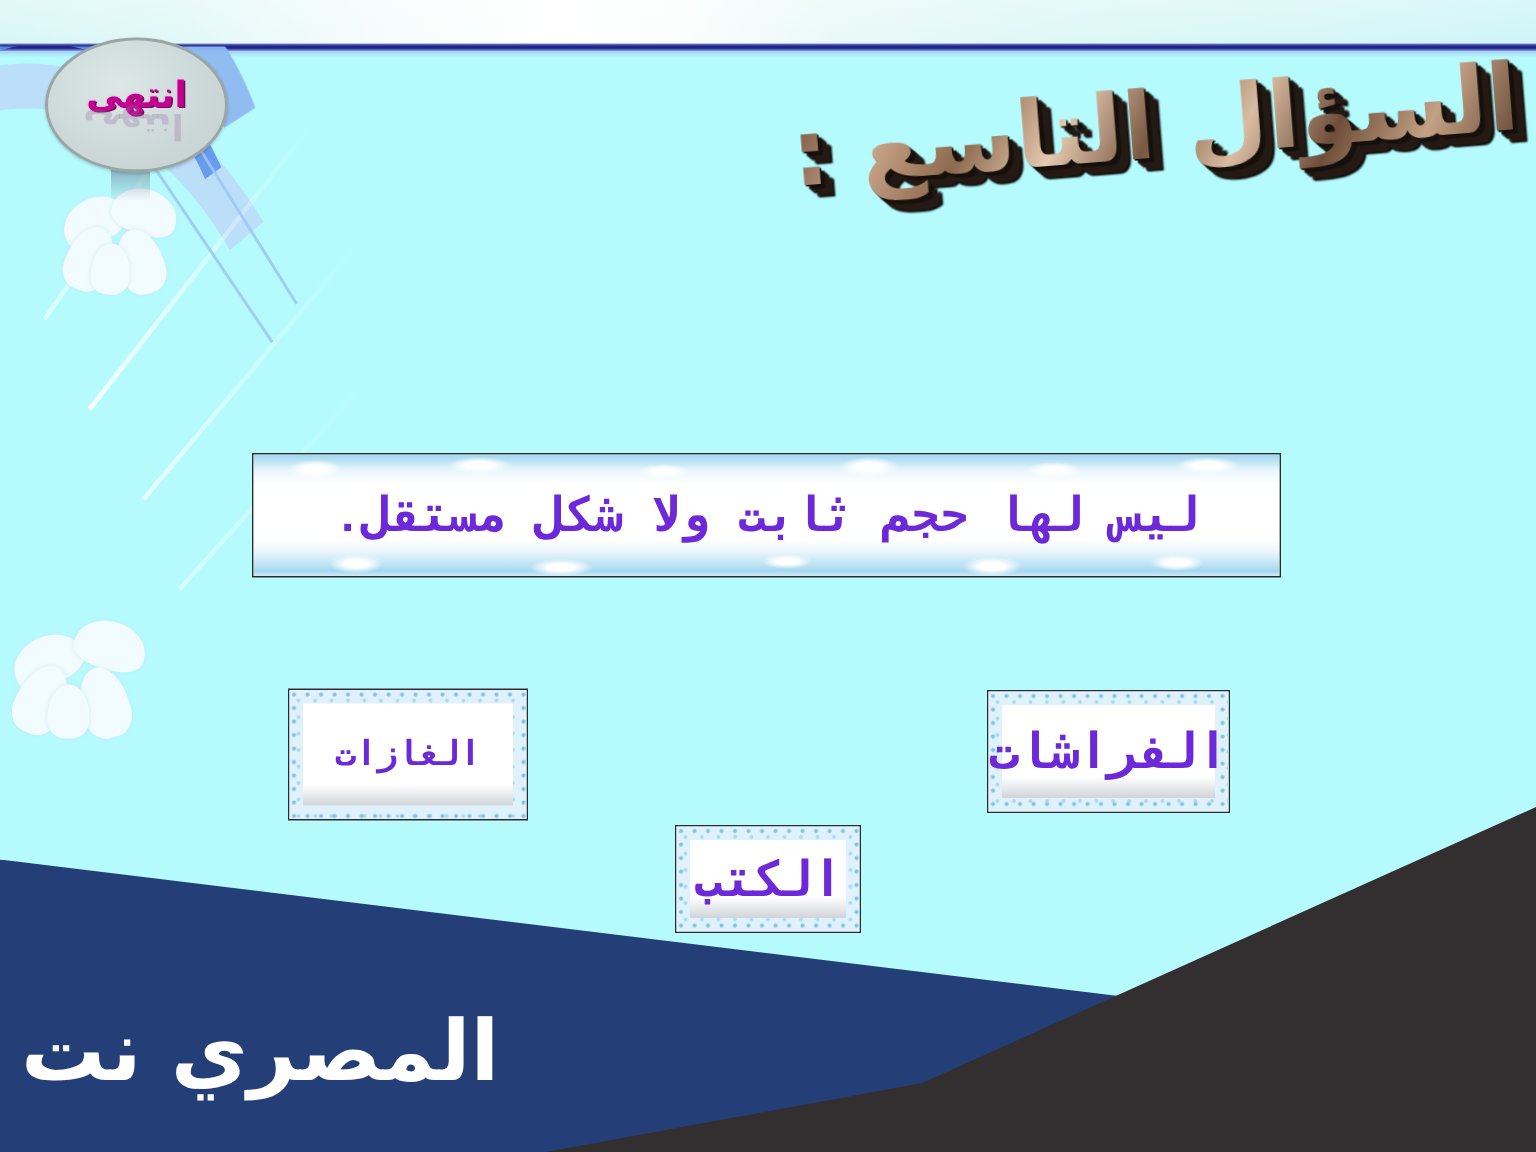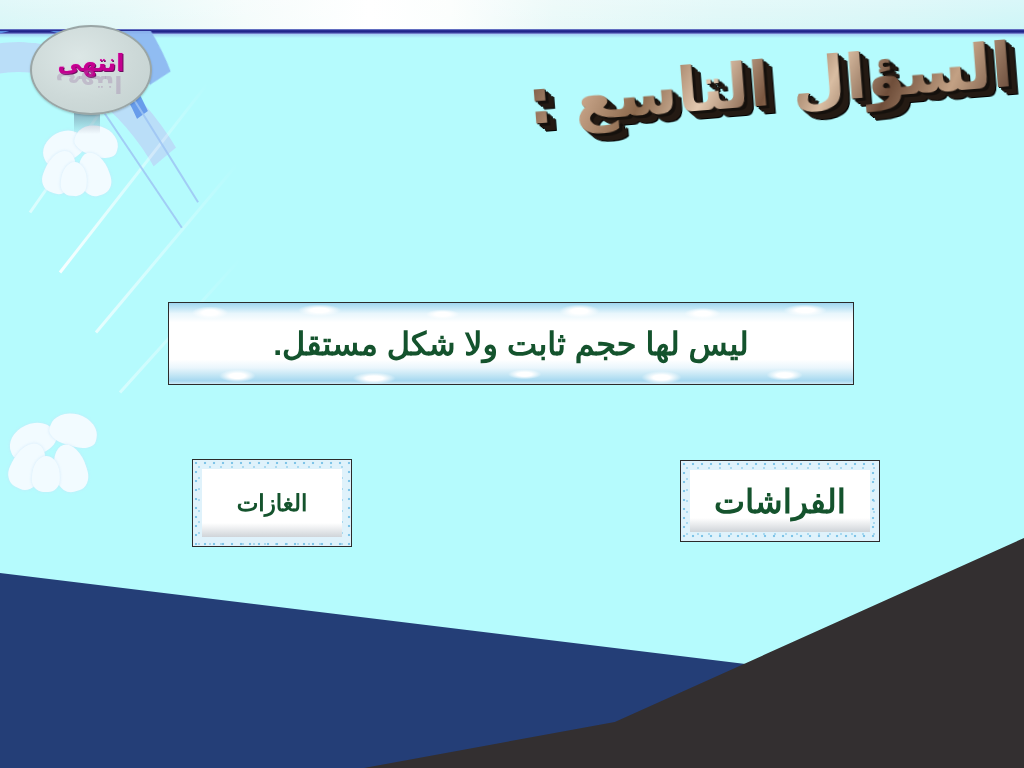--- a/index.html
+++ b/index.html
@@ -164,32 +164,32 @@
     position:absolute;left:9px;right:9px;top:9px;bottom:9px;
     background:#ffffff;
   }
   .dot-hole-shadow{
     position:absolute;left:9px;right:9px;bottom:9px;height:14px;
     background:linear-gradient(180deg,rgba(255,255,255,0),rgba(150,160,170,.45));
   }
 
   .boxtext{
     position:absolute;inset:0;display:flex;align-items:center;justify-content:center;
-    direction:rtl;font-weight:bold;color:#14532d;white-space:nowrap;
-    font-family:Liberation Sans, sans-serif;
+    direction:rtl;font-weight:bold;color:#6d28d9;white-space:nowrap;
+    font-family:Liberation Mono, monospace;
     z-index:3;
   }
 
   
   #question-box{left:168px;top:302px;width:686px;height:83px;}
   #question-box .boxtext{font-size:32px;letter-spacing:-.5px;}
 
   
   .answer-box{cursor:pointer;}
-  #answer-box-1{left:680px;top:460px;width:200px;height:82px;}
+  #answer-box-1{left:658px;top:460px;width:162px;height:82px;}
   #answer-box-1 .boxtext{font-size:33px;}
   #answer-box-2{left:192px;top:459px;width:160px;height:88px;}
   #answer-box-2 .boxtext{font-size:23px;}
   #answer-box-3{left:450px;top:550px;width:124px;height:72px;}
   #answer-box-3 .boxtext{font-size:33px;}
 
   
   .navy-banner{
     position:absolute;left:0;bottom:0;width:1024px;height:250px;
     background:#243e77;
@@ -276,17 +276,25 @@
   </div>
 
   <div class="tex-frame answer-box" id="answer-box-2">
     <div class="dottex">
       <div class="dot-hole"></div>
       <div class="dot-hole-shadow"></div>
     </div>
     <div class="boxtext">الغازات</div>
   </div>
 
+  <div class="tex-frame answer-box" id="answer-box-3">
+    <div class="dottex">
+      <div class="dot-hole"></div>
+      <div class="dot-hole-shadow"></div>
+    </div>
+    <div class="boxtext">الكتب</div>
+  </div>
 
   <div class="navy-banner"></div>
   <div class="gray-banner"></div>
+  <div class="watermark">المصري نت</div>
 
 </div>
 
 </body></html>

